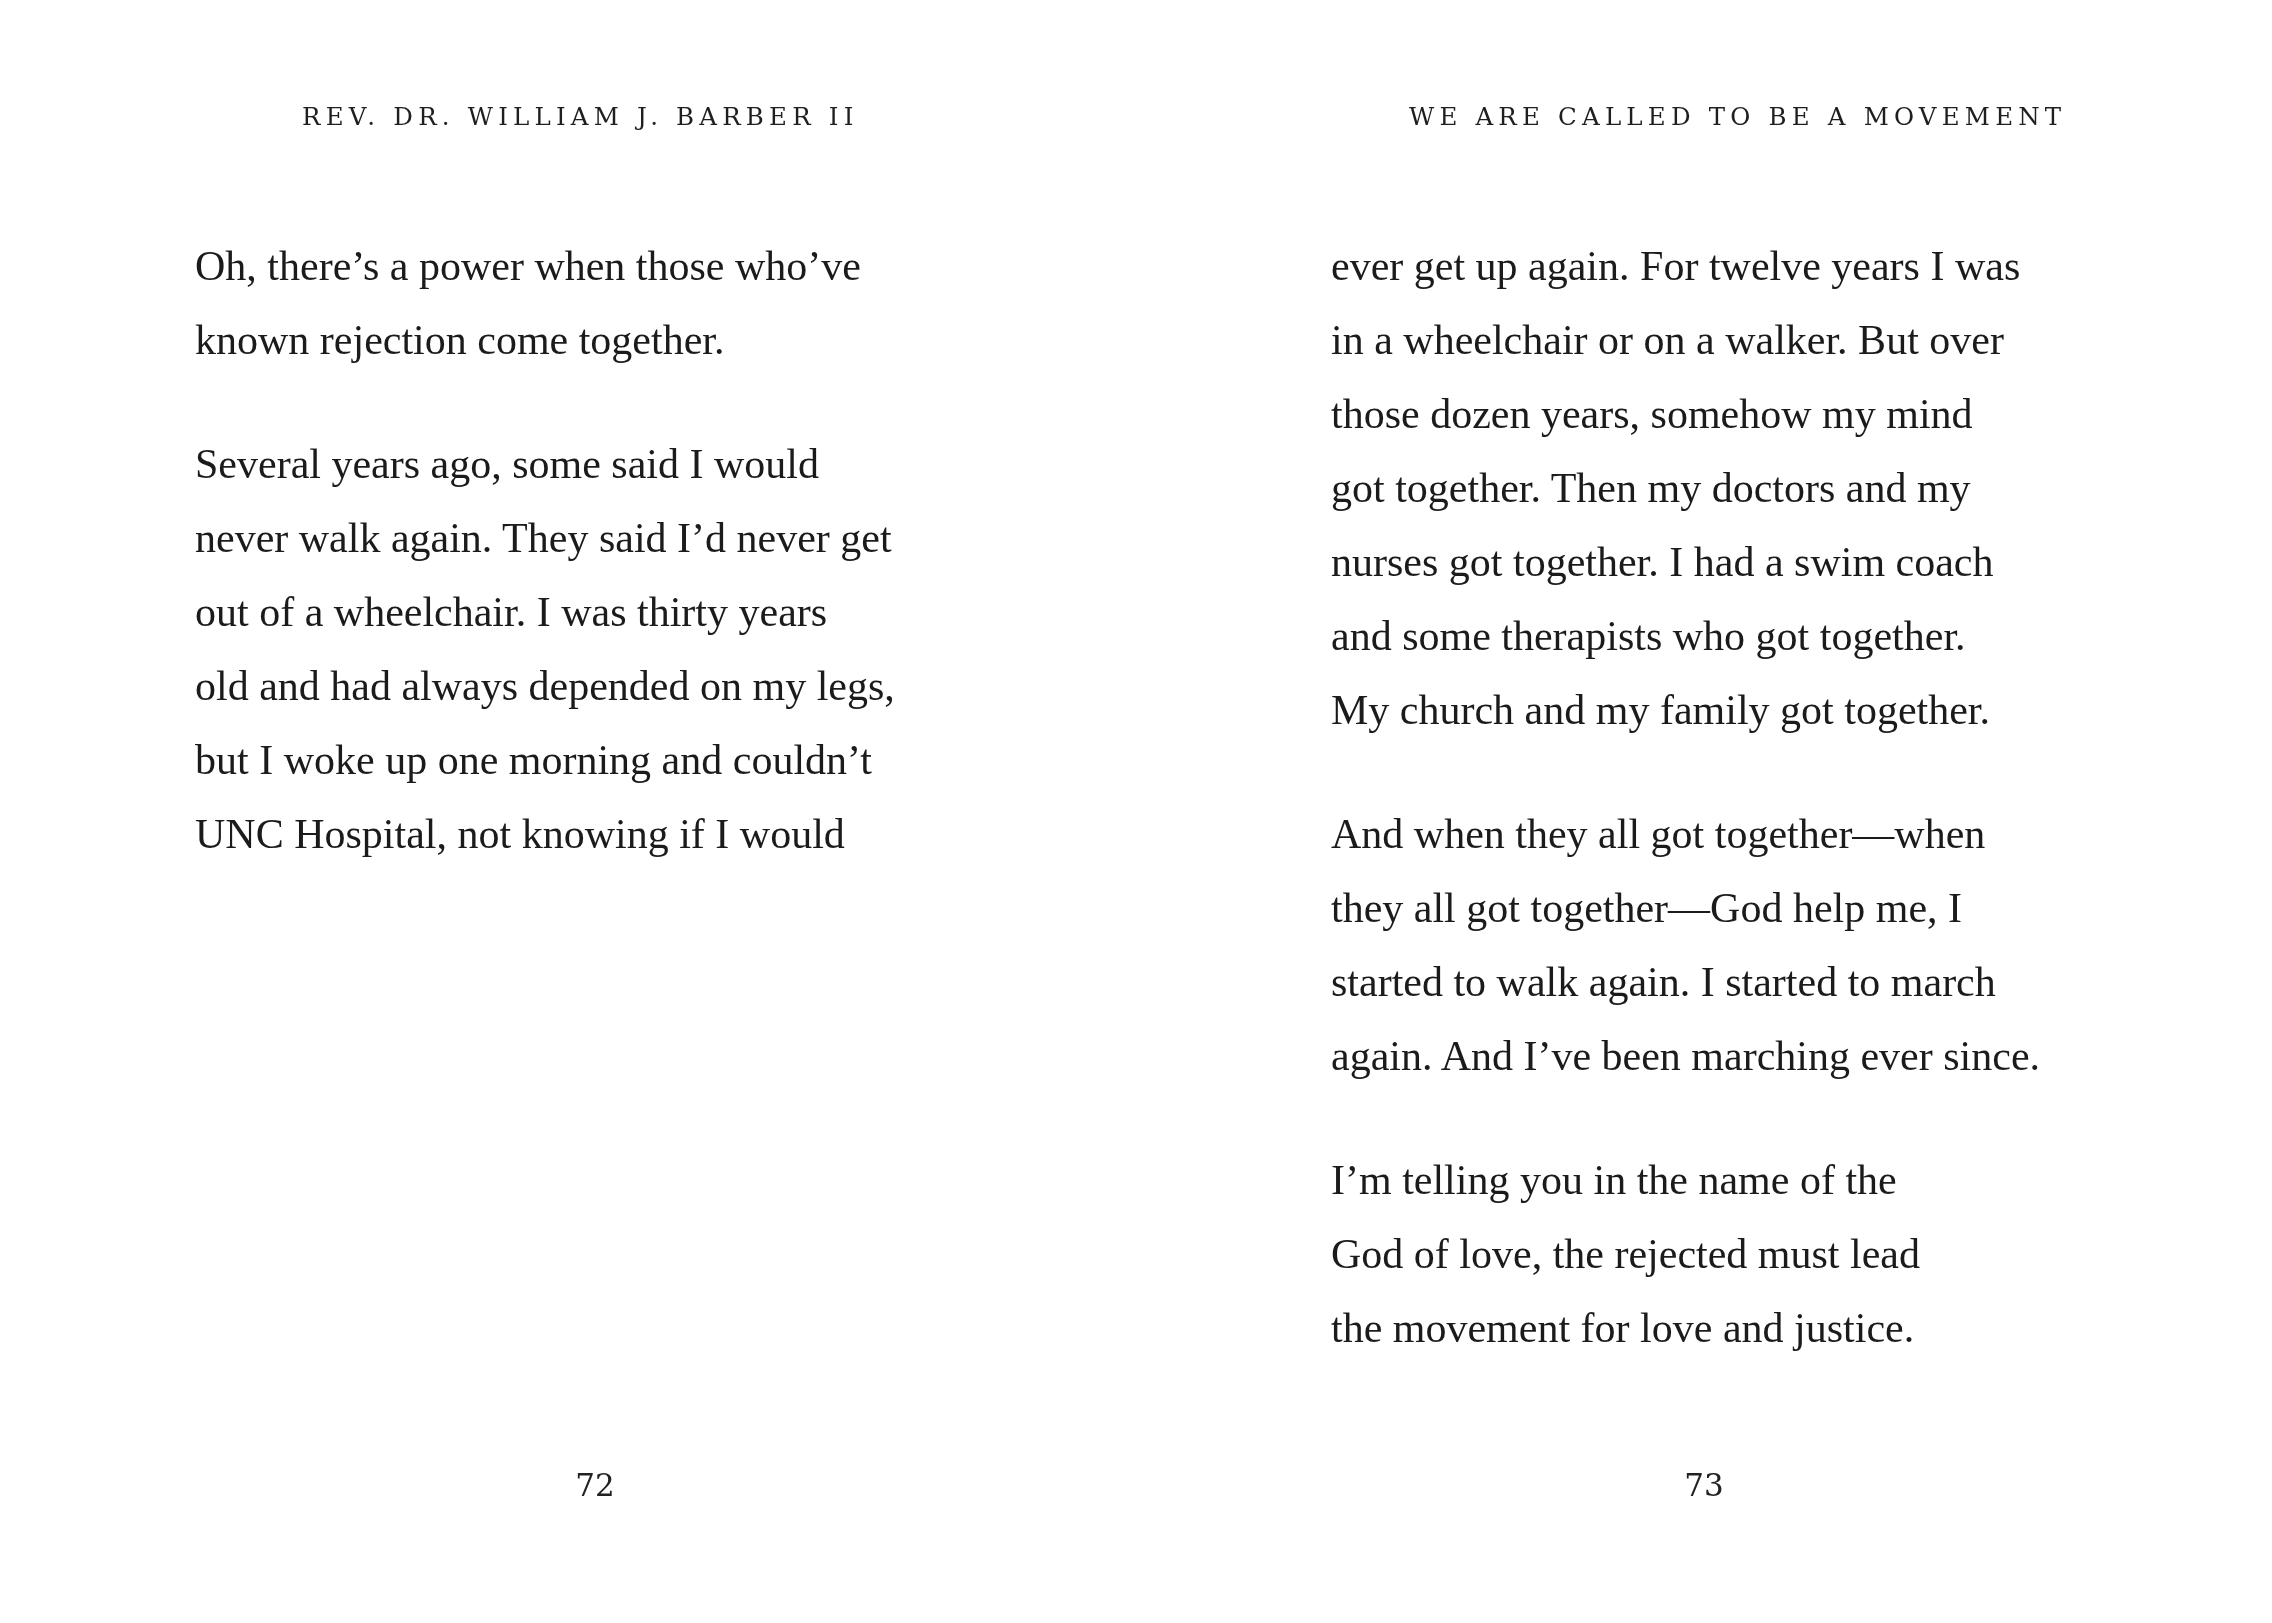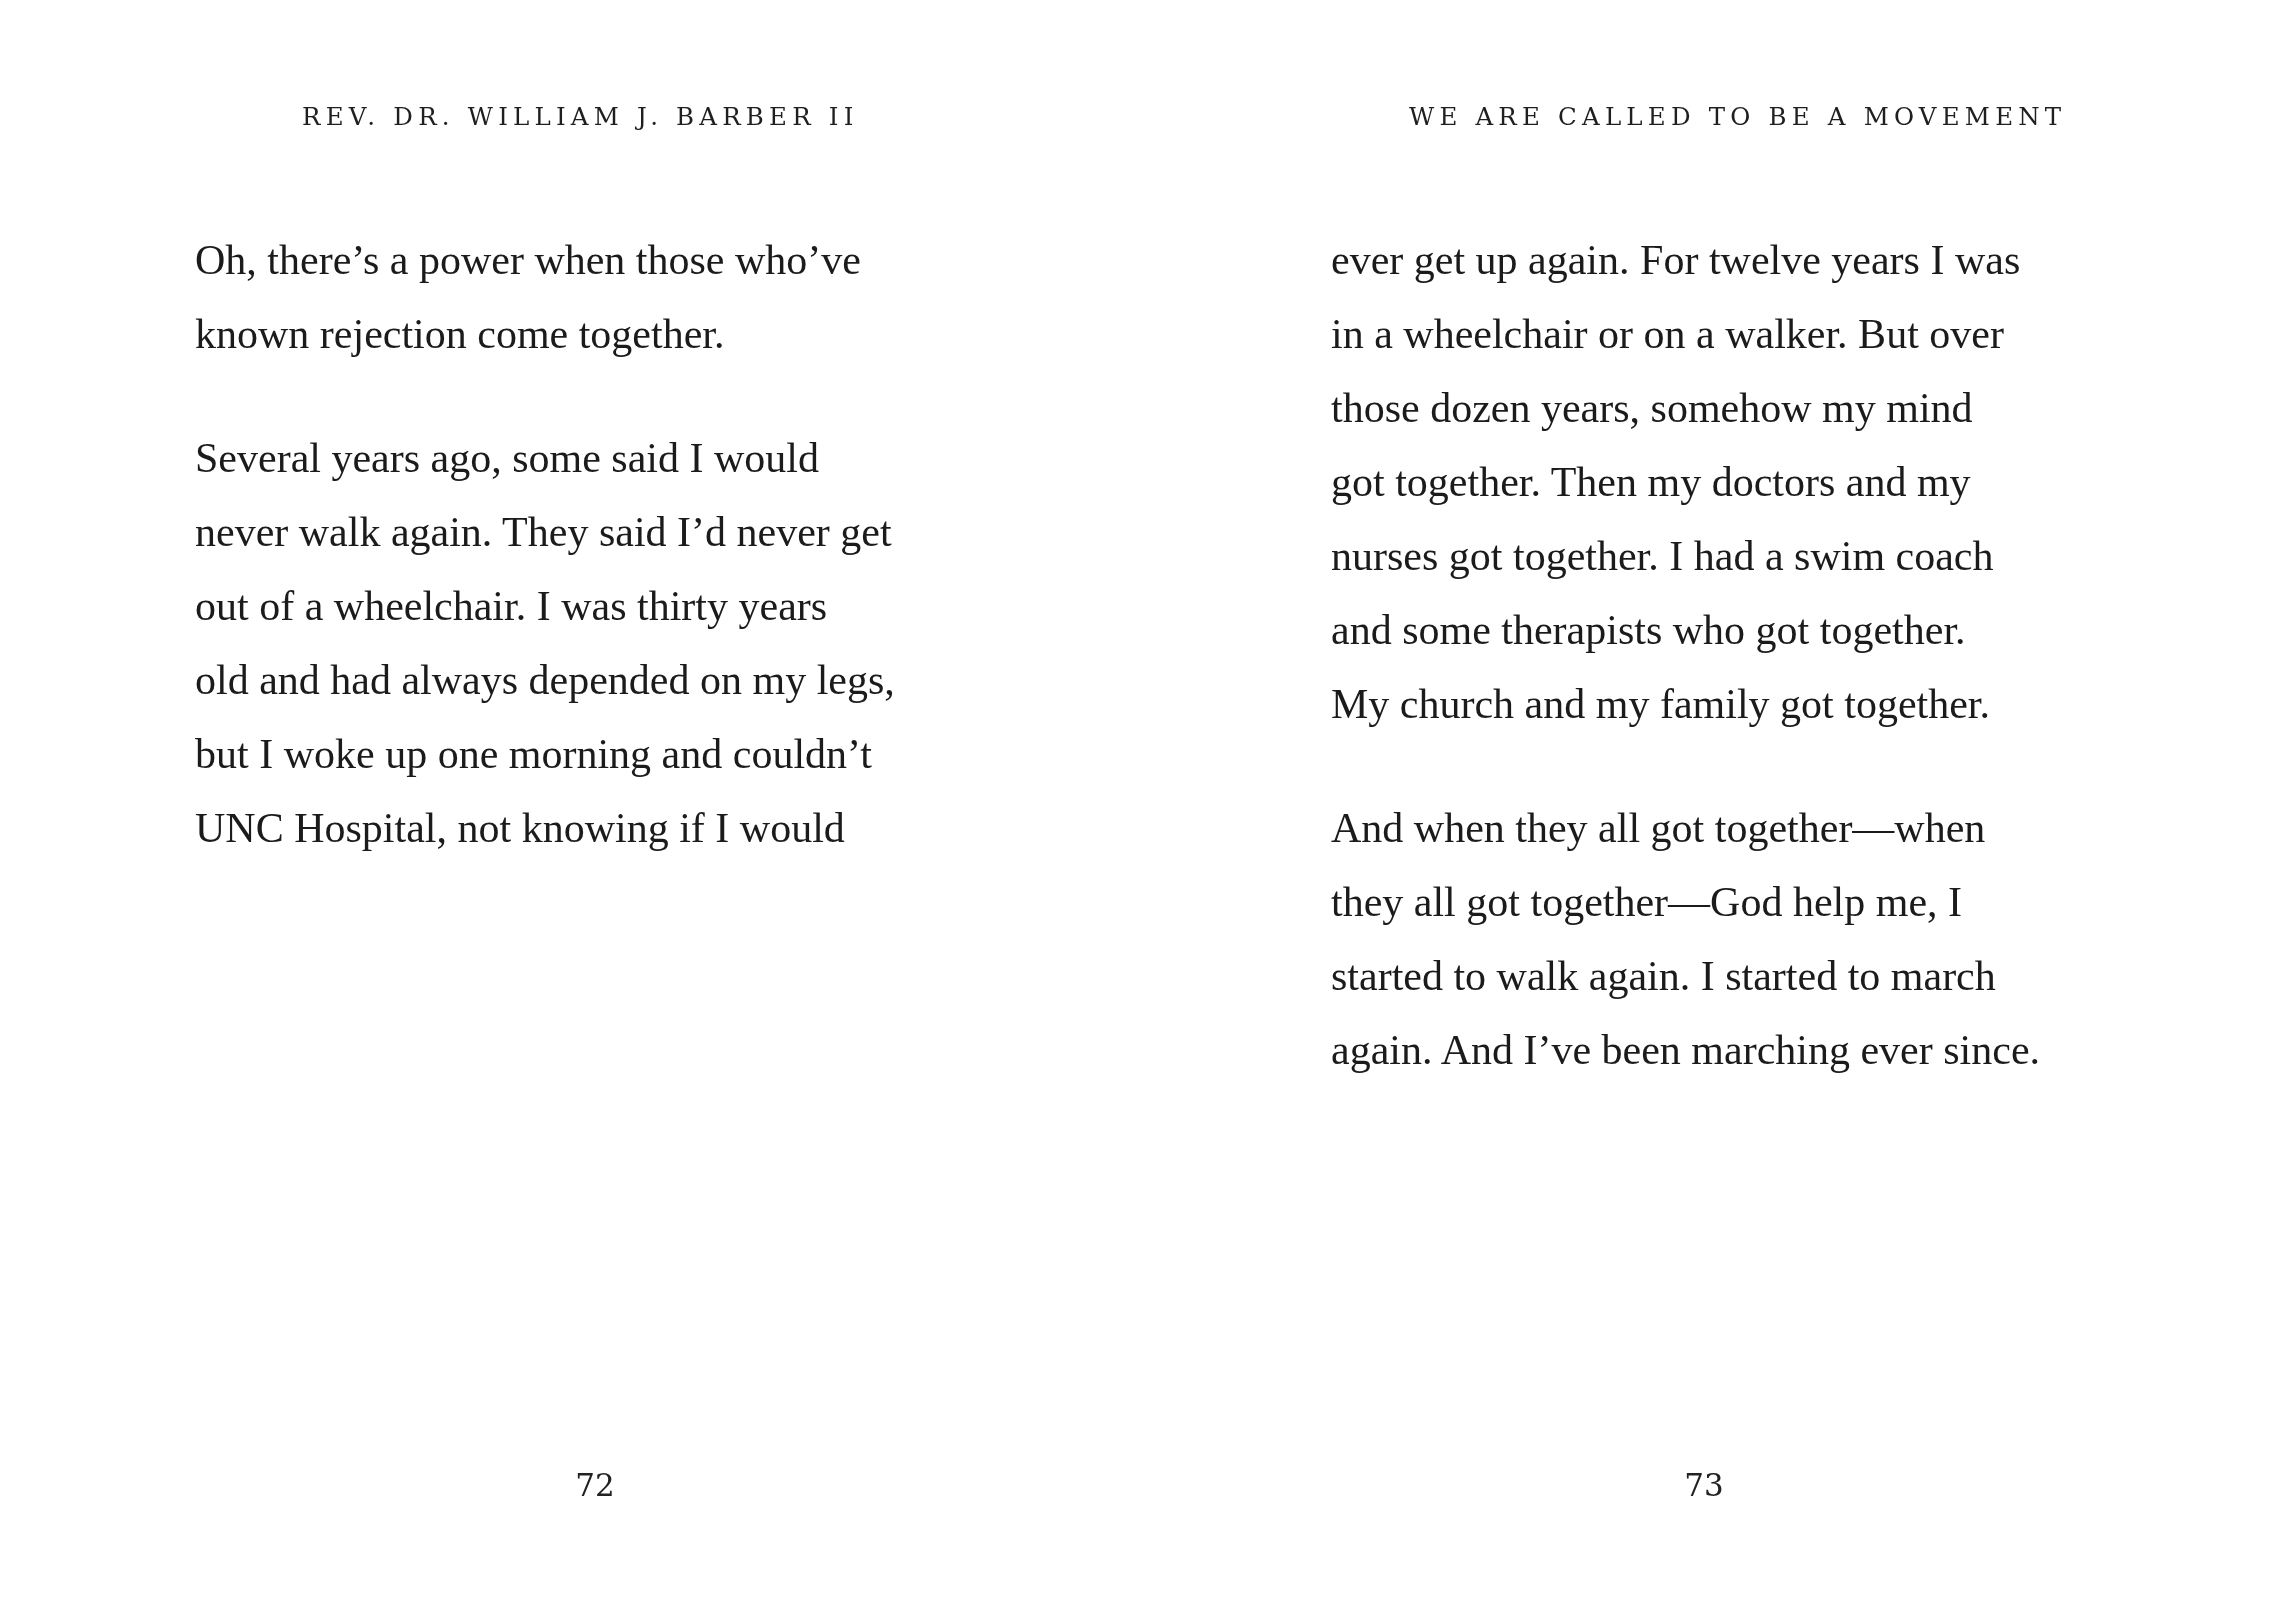--- a/index.html
+++ b/index.html
@@ -23,21 +23,21 @@
     font-size: 24.5px;
     font-weight: 500;
     letter-spacing: 5.2px;
     color: #1f1f1f;
     white-space: nowrap;
   }
   .running-head.left  { left: 302px; text-align: center; }
   .running-head.right { left: 1409px; }
   .body-col {
     position: absolute;
-    top: 223px;
+    top: 229px;
     width: 813px;
     color: #1b1b1b;
   }
   .body-col.left  { left: 195px; }
   .body-col.right { left: 1331px; }
   .para {
     margin: 0 0 50px 0;
     font-family: "Liberation Serif", serif;
     font-size: 42px;
     line-height: 74px;
@@ -92,18 +92,23 @@
           <span class="line">nurses got together. I had a swim coach</span>
           <span class="line">and some therapists who got together.</span>
           <span class="line">My church and my family got together.</span>
         </p>
         <p class="para">
           <span class="line">And when they all got together—when</span>
           <span class="line">they all got together—God help me, I</span>
           <span class="line">started to walk again. I started to march</span>
           <span class="line">again. And I’ve been marching ever since.</span>
         </p>
+        <p class="para">
+          <span class="line">I’m telling you in the name of the</span>
+          <span class="line">God of love, the rejected must lead</span>
+          <span class="line">the movement for love and justice.</span>
+        </p>
       </div>
     <div class="folio right">73</div>
   </section>
 
 </div>
 
 
 </body></html>

